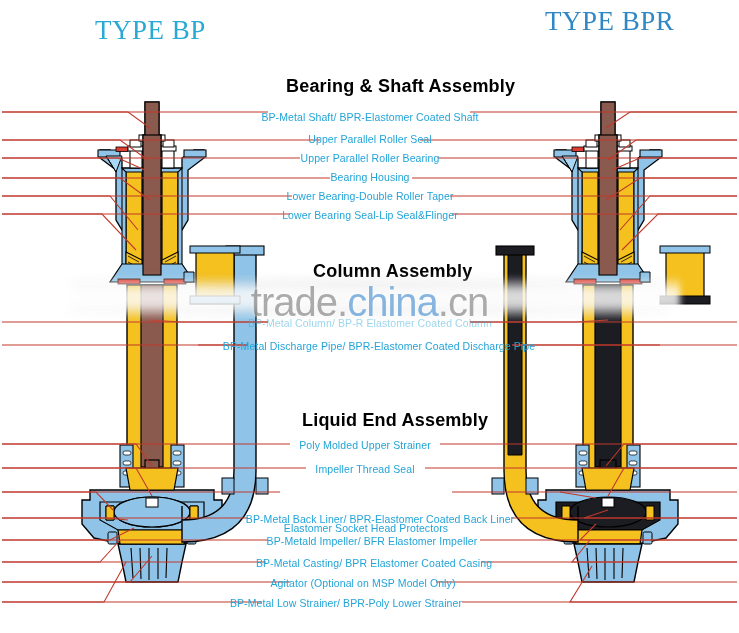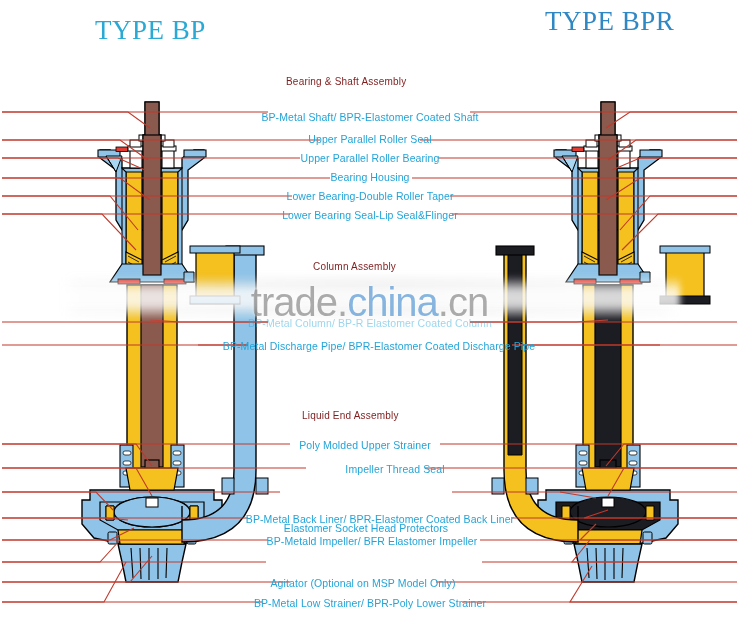--- a/index.html
+++ b/index.html
@@ -19,24 +19,24 @@
     letter-spacing:.5px;
     white-space:nowrap;
     line-height:1;
   }
   #title-bp{left:95px;top:17px;color:#29a9d4;}
   #title-bpr{left:545px;top:8px;color:#2f87c4;}
 
   
   .section-head{
     position:absolute;
-    font-size:10px;
-    color:#7f1d1d;
+    font-size:18px;
+    color:#000000;
     white-space:nowrap;
-    font-weight:400;
+    font-weight:700;
     letter-spacing:.2px;
   }
 
   
   .callout{
     position:absolute;
     font-size:10.5px;
     color:#23a4d8;
     white-space:nowrap;
     letter-spacing:.1px;
@@ -378,26 +378,27 @@
   <div class="callout" style="left:370px;top:133px;">Upper Parallel Roller Seal</div>
   <div class="callout" style="left:370px;top:152px;">Upper Parallel Roller Bearing</div>
   <div class="callout" style="left:370px;top:171px;">Bearing Housing</div>
   <div class="callout" style="left:370px;top:190px;">Lower Bearing-Double Roller Taper</div>
   <div class="callout" style="left:370px;top:209px;">Lower Bearing Seal-Lip Seal&amp;Flinger</div>
 
   <div class="callout" style="left:370px;top:317px;opacity:.45;">BP-Metal Column/ BP-R Elastomer Coated Column</div>
   <div class="callout" style="left:379px;top:340px;text-align:right;">BP-Metal Discharge Pipe/ BPR-Elastomer Coated Discharge Pipe</div>
 
   <div class="callout" style="left:365px;top:439px;">Poly Molded Upper Strainer</div>
-  <div class="callout" style="left:365px;top:463px;margin-left:30px;">Impeller Thread Seal</div>
+  <div class="callout" style="left:365px;top:463px;">Impeller Thread Seal</div>
   <div class="callout" style="left:366px;top:487px;margin-top:35px;">Elastomer Socket Head Protectors</div>
   <div class="callout" style="left:380px;top:513px;">BP-Metal Back Liner/ BPR-Elastomer Coated Back Liner</div>
   <div class="callout" style="left:372px;top:535px;">BP-Metald Impeller/ BFR Elastomer Impeller</div>
+  <div class="callout" style="left:374px;top:557px;">BP-Metal Casting/ BPR Elastomer Coated Casing</div>
   <div class="callout" style="left:363px;top:577px;">Agitator (Optional on MSP Model Only)</div>
-  <div class="callout" style="left:370px;top:597px;">BP-Metal Low Strainer/ BPR-Poly Lower Strainer</div>
+  <div class="callout" style="left:346px;top:597px;">BP-Metal Low Strainer/ BPR-Poly Lower Strainer</div>
 
   <div id="wm-smudge"></div>
   <div id="wm-fog"></div>
   <div id="watermark">
     <span class="wm-text">
       <span class="wm-g">trade.</span><span class="wm-b">china</span><span class="wm-g">.cn</span>
     </span>
   </div>
 
 </div>

